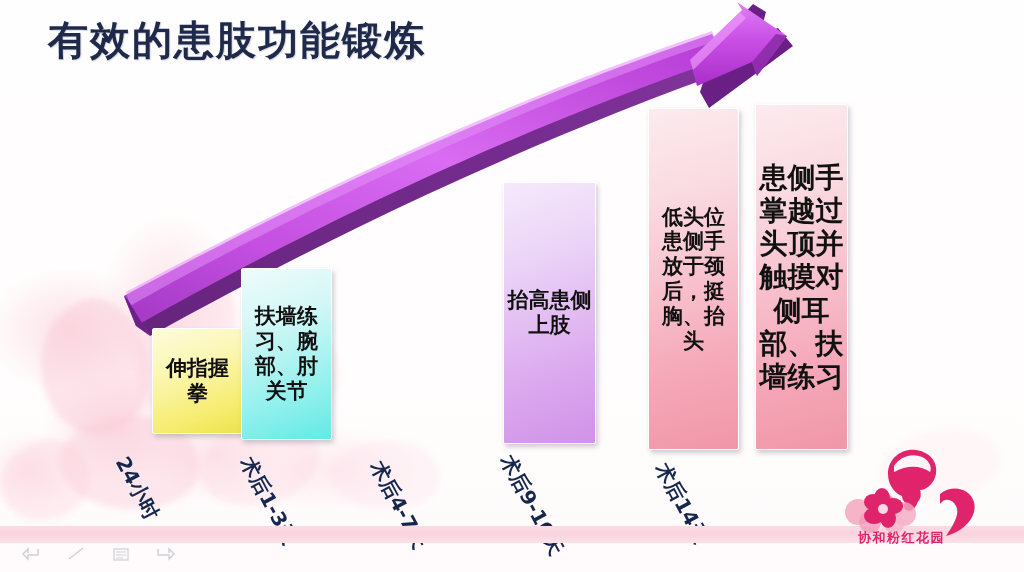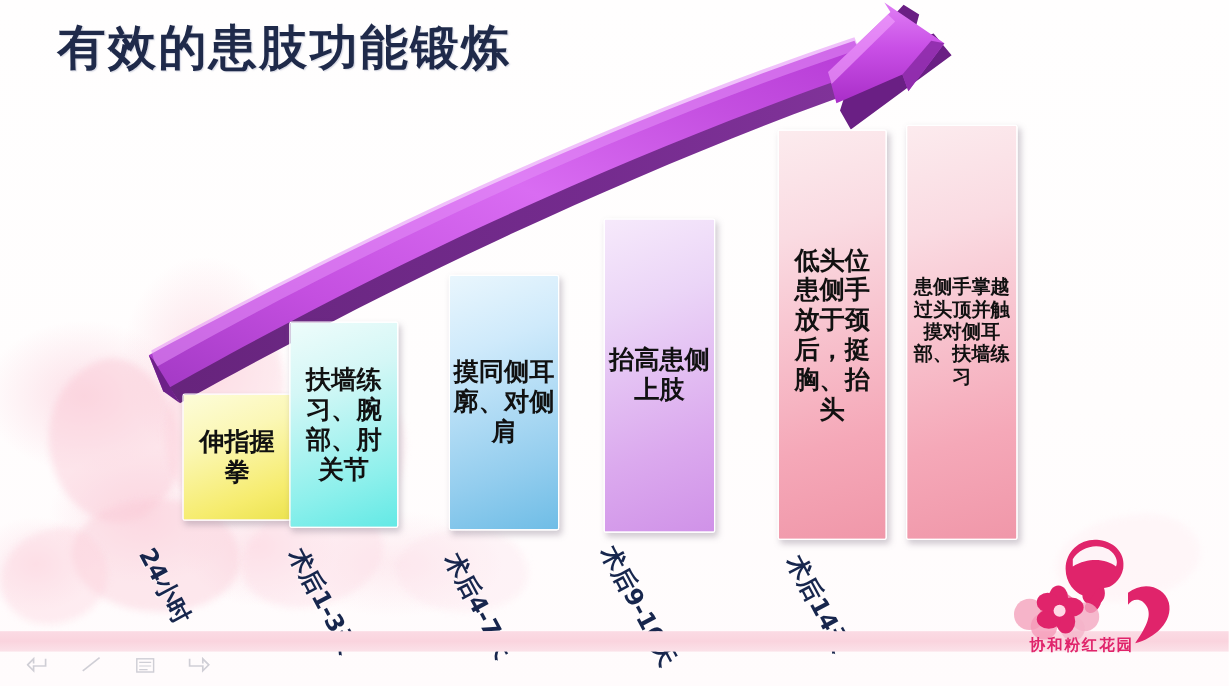--- a/index.html
+++ b/index.html
@@ -64,21 +64,21 @@
   .bar.b1{left:122px;top:328px;width:91px;height:106px;font-size:21px;
     background:linear-gradient(160deg,#fdfcd9 0%,#fbf7b5 35%,#f6ec6e 78%,#ece34f 100%);margin-left:30px;}
   .bar.b2{left:241px;top:268px;width:91px;height:172px;font-size:21px;
     background:linear-gradient(160deg,#eefcfb 0%,#d4f7f6 30%,#8ef0ec 75%,#63e9e5 100%);}
   .bar.b3{left:374px;top:229px;width:92px;height:213px;font-size:21px;
     background:linear-gradient(160deg,#e9f6fd 0%,#cfeafb 28%,#93cdee 75%,#6fbde6 100%);}
   .bar.b4{left:503px;top:182px;width:93px;height:262px;font-size:21px;
     background:linear-gradient(160deg,#f6e9fb 0%,#ebd5f7 28%,#dba9ee 72%,#d092e8 100%);}
   .bar.b5{left:648px;top:108px;width:91px;height:342px;font-size:21px;
     background:linear-gradient(165deg,#fcebee 0%,#fadbe2 25%,#f5a8b8 75%,#f097a9 100%);}
-  .bar.b6{left:755px;top:104px;width:93px;height:346px;font-size:16px;
+  .bar.b6{left:755px;top:104px;width:93px;height:346px;font-size:28px;
     background:linear-gradient(165deg,#fcebee 0%,#fadbe2 25%,#f5a8b8 75%,#f097a9 100%);}
 
   
   .tlabel{
     position:absolute;
     font-size:20px;font-weight:700;color:#17264d;
     white-space:nowrap;
     transform-origin:left top;
     transform:rotate(62deg);
     letter-spacing:0px;
@@ -176,23 +176,20 @@
       <path d="M787,36 L757,76 L752,62 L776,34 Z" fill="#8a2aa6" opacity="0.85"></path>
     </svg>
   </div>
 
   <div class="bar b1">
     <span class="txt">伸指握拳</span>
   </div>
   <div class="bar b2">
     <span class="txt">扶墙练习、腕部、肘关节</span>
   </div>
-  <div class="bar b3">
-    <span class="txt">摸同侧耳廓、对侧肩</span>
-  </div>
   <div class="bar b5">
     <span class="txt">低头位患侧手放于颈后，挺胸、抬头</span>
   </div>
   <div class="bar b4">
     <span class="txt">抬高患侧上肢</span>
   </div>
   <div class="bar b6">
     <span class="txt">患侧手掌越过头顶并触摸对侧耳部、扶墙练习</span>
   </div>
 

